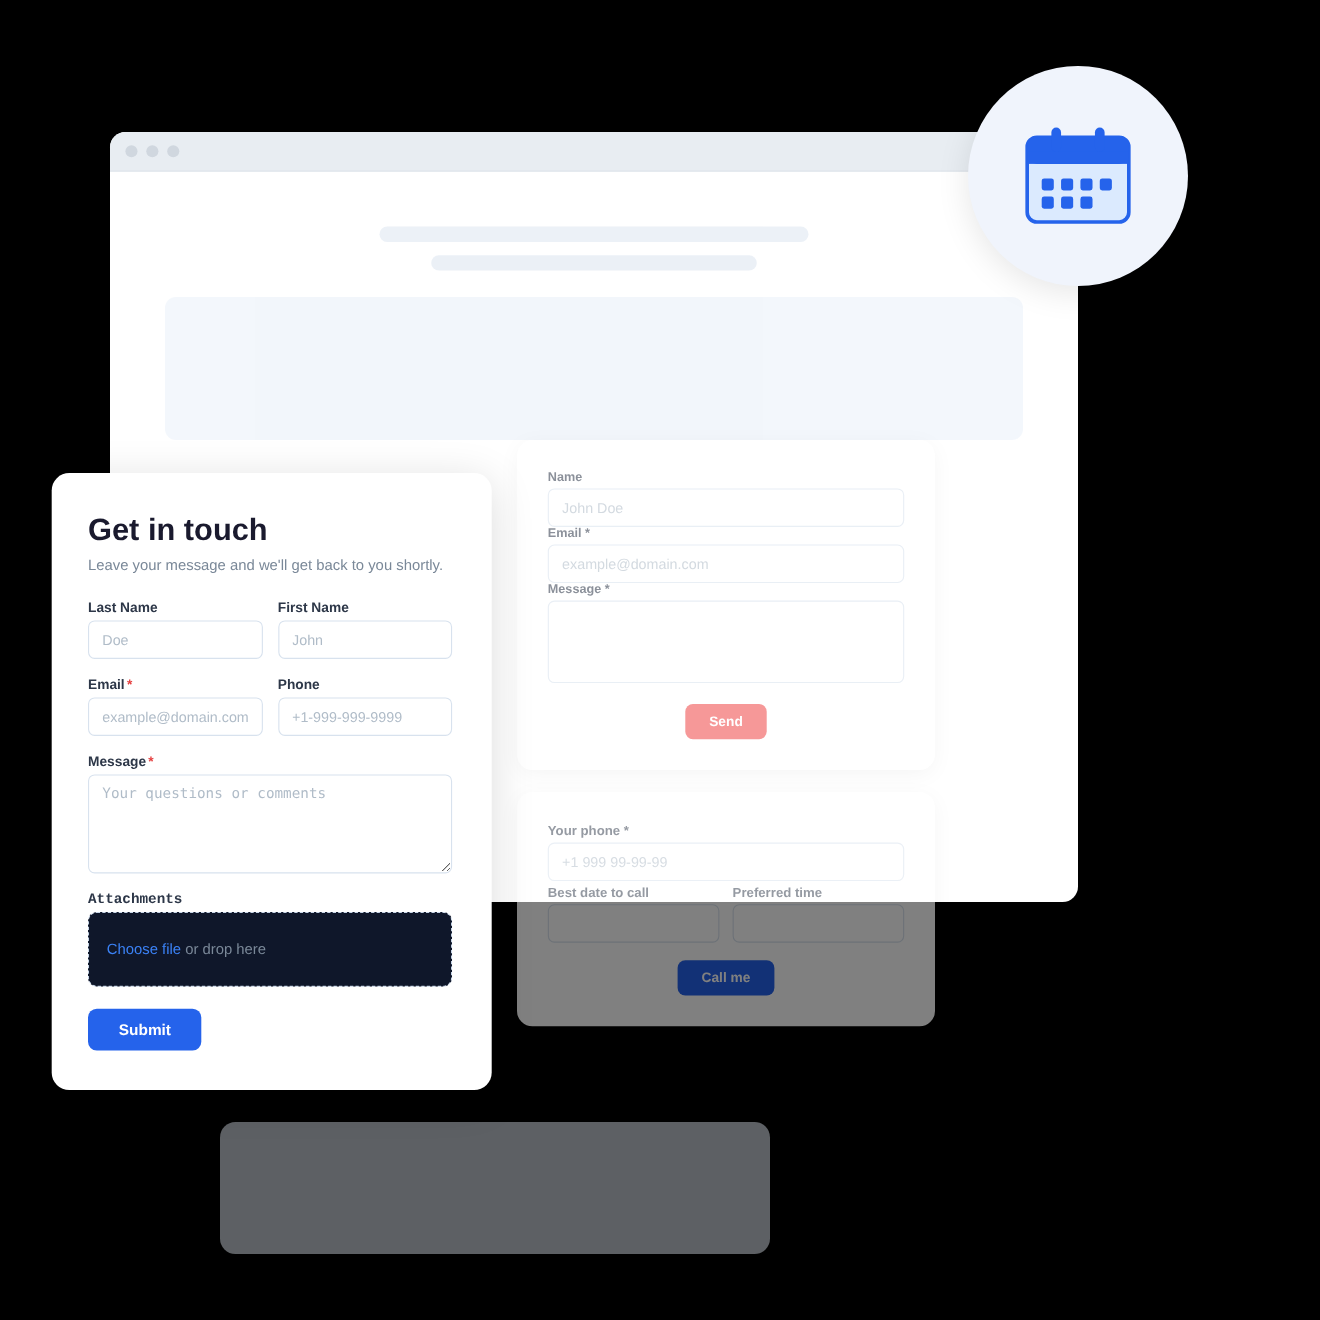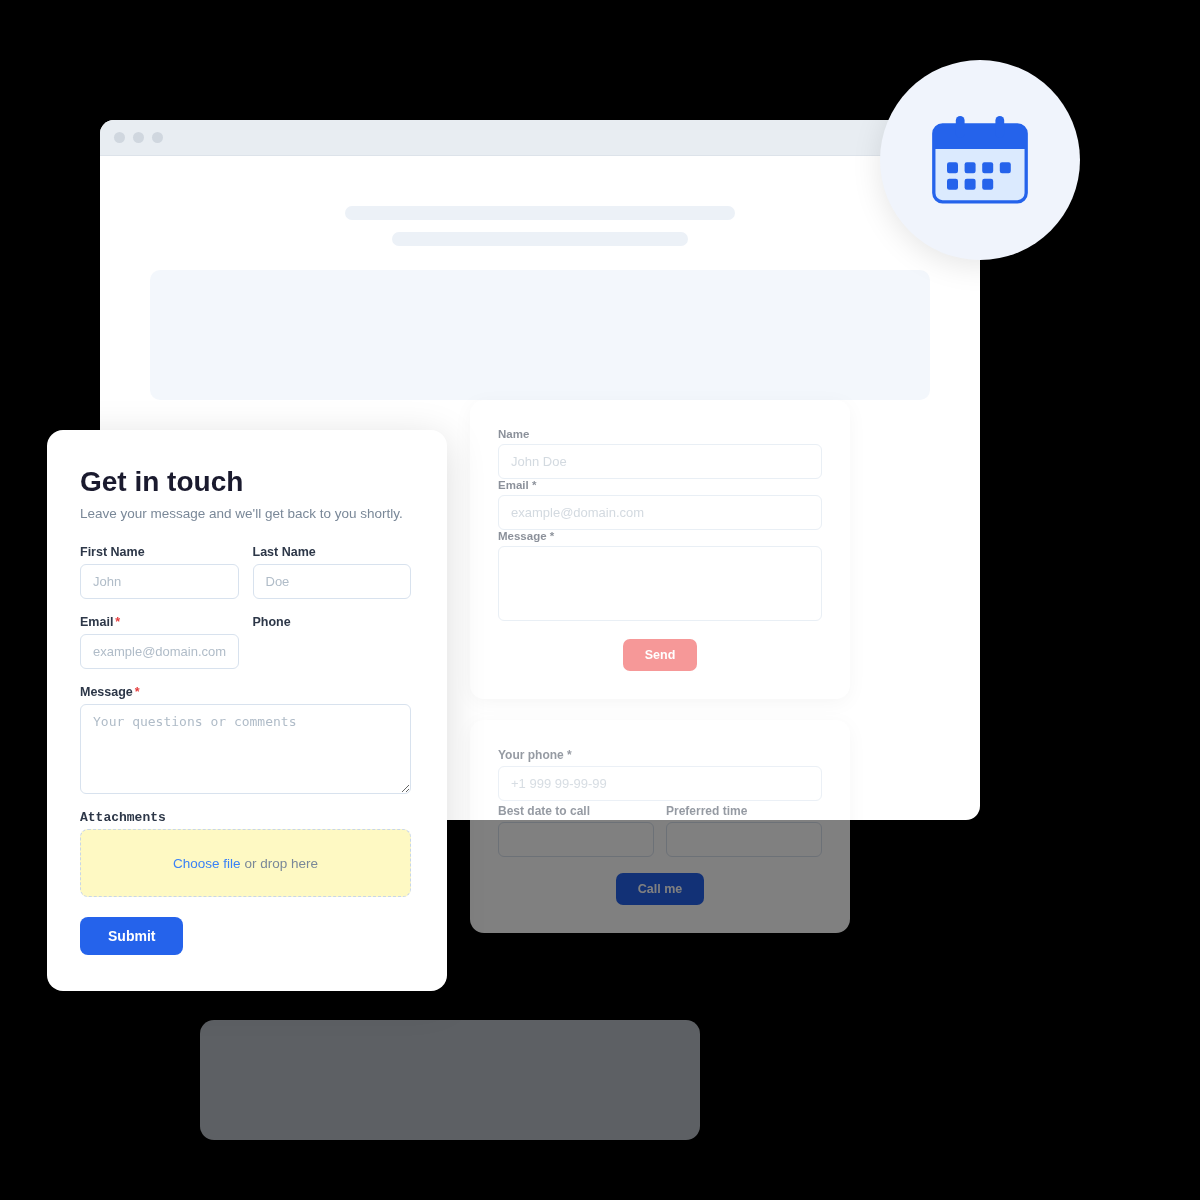--- a/index.html
+++ b/index.html
@@ -216,22 +216,22 @@
       font-size: 11px;
       color: #8898a8;
       margin-bottom: 10px;
       line-height: 1.5;
     }
 
     .file-drop-zone {
       border: 1.5px dashed #c8d6e8;
       border-radius: 8px;
       padding: 24px 16px;
-      text-align: center;
-      background: #fef9c3;
+      text-align: left;
+      background: #0f172a;
       cursor: pointer;
       margin-bottom: 20px;
     }
 
     .file-drop-text {
       font-size: 13.5px;
       color: #7a8898;
     }
 
     .file-drop-text a {
@@ -410,38 +410,39 @@
   </div>
 
   <div class="bg-card-bottom"></div>
 
   <div class="main-card">
     <h1 class="form-title">Get in touch</h1>
     <p class="form-subtitle">Leave your message and we'll get back to you shortly.</p>
 
     <div class="form-row">
       <div class="form-group">
+        <label>Last Name</label>
+        <input type="text" placeholder="Doe" style="">
+      </div>
+      <div class="form-group">
         <label>First Name</label>
         <input type="text" placeholder="John" style="">
-      </div>
-      <div class="form-group">
-        <label>Last Name</label>
-        <input type="text" placeholder="Doe" style="">
       </div>
     </div>
 
     <div class="form-row">
       <div class="form-group">
         <label>
           <span>Email</span><span class="required">*</span>
         </label>
         <input type="email" placeholder="example@domain.com" style="">
       </div>
       <div class="form-group">
         <label>Phone</label>
+        <input type="tel" placeholder="+1-999-999-9999" style="">
       </div>
     </div>
 
     <div class="form-group" style="margin-bottom:16px;">
       <label>
         <span>Message</span><span class="required">*</span>
       </label>
       <textarea placeholder="Your questions or comments" style=""></textarea>
     </div>
 

